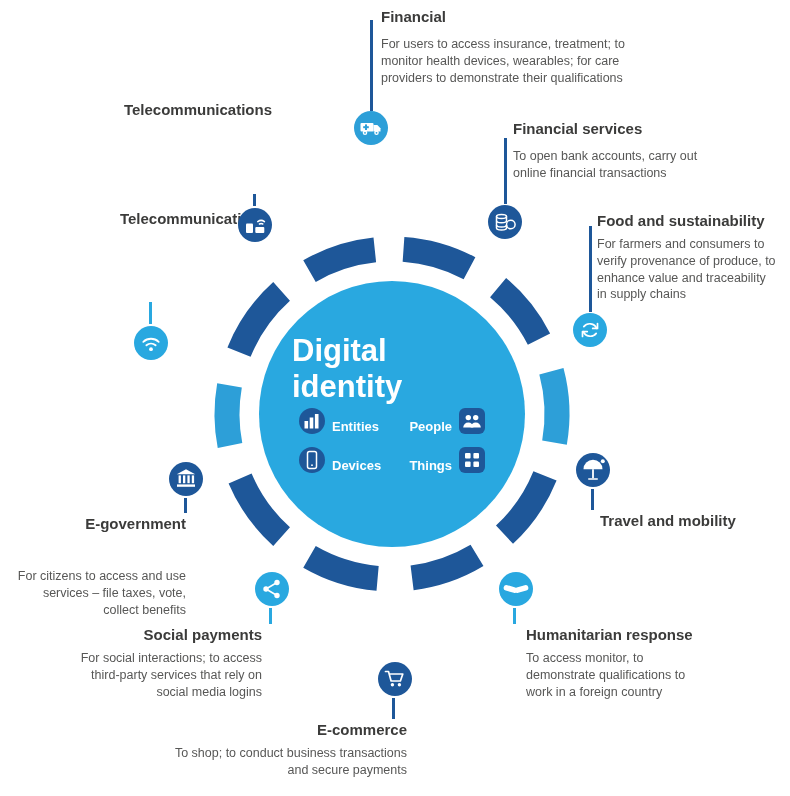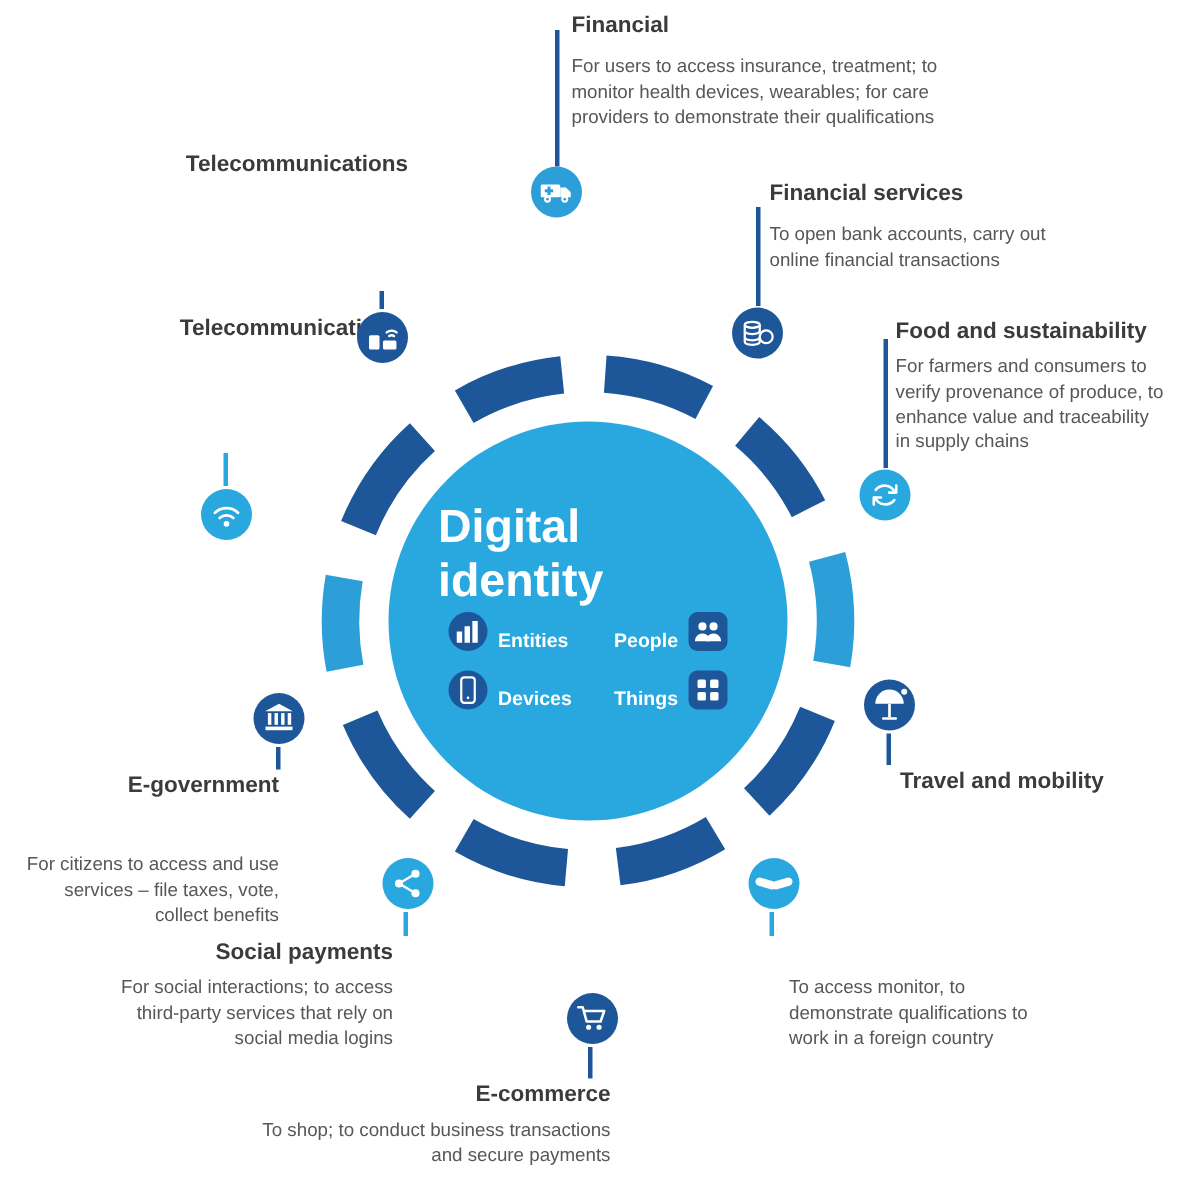--- a/index.html
+++ b/index.html
@@ -148,20 +148,21 @@
   <div class="connector" style="left:591px;top:489px;height:21px;background:#1e5799;"></div>
   <h3 class="sector-title" style="left:600px;top:512px;">Travel and mobility</h3>
 
   <div class="badge" style="left:499px;top:572px;background:#29a8e0;">
     <svg width="34" height="34" viewBox="0 0 34 34" fill="#fff">
         <rect x="4.5" y="14.2" width="14" height="5.6" rx="2.8" transform="rotate(16 11.5 17)"></rect>
         <rect x="15.5" y="14.2" width="14" height="5.6" rx="2.8" transform="rotate(-16 22.5 17)"></rect>
       </svg>
   </div>
   <div class="connector" style="left:513px;top:608px;height:16px;background:#29a8e0;"></div>
+  <h3 class="sector-title" style="left:526px;top:626px;">Humanitarian response</h3>
   <p class="sector-desc" style="left:526px;top:650px;width:178px;">To access monitor, to demonstrate qualifications to work in a foreign country</p>
 
   <div class="badge" style="left:378px;top:662px;background:#1e5799;">
     <svg width="34" height="34" viewBox="0 0 34 34" fill="none" stroke="#fff" stroke-width="1.7" stroke-linecap="round" stroke-linejoin="round">
         <path d="M7.5 9.5h3l2.6 9.5h9.3l2.4-7H11.6"></path>
         <circle cx="14.4" cy="22.8" r="1.7" fill="#fff" stroke="none"></circle>
         <circle cx="21.4" cy="22.8" r="1.7" fill="#fff" stroke="none"></circle>
       </svg>
   </div>
   <div class="connector" style="left:392px;top:698px;height:21px;background:#1e5799;"></div>

